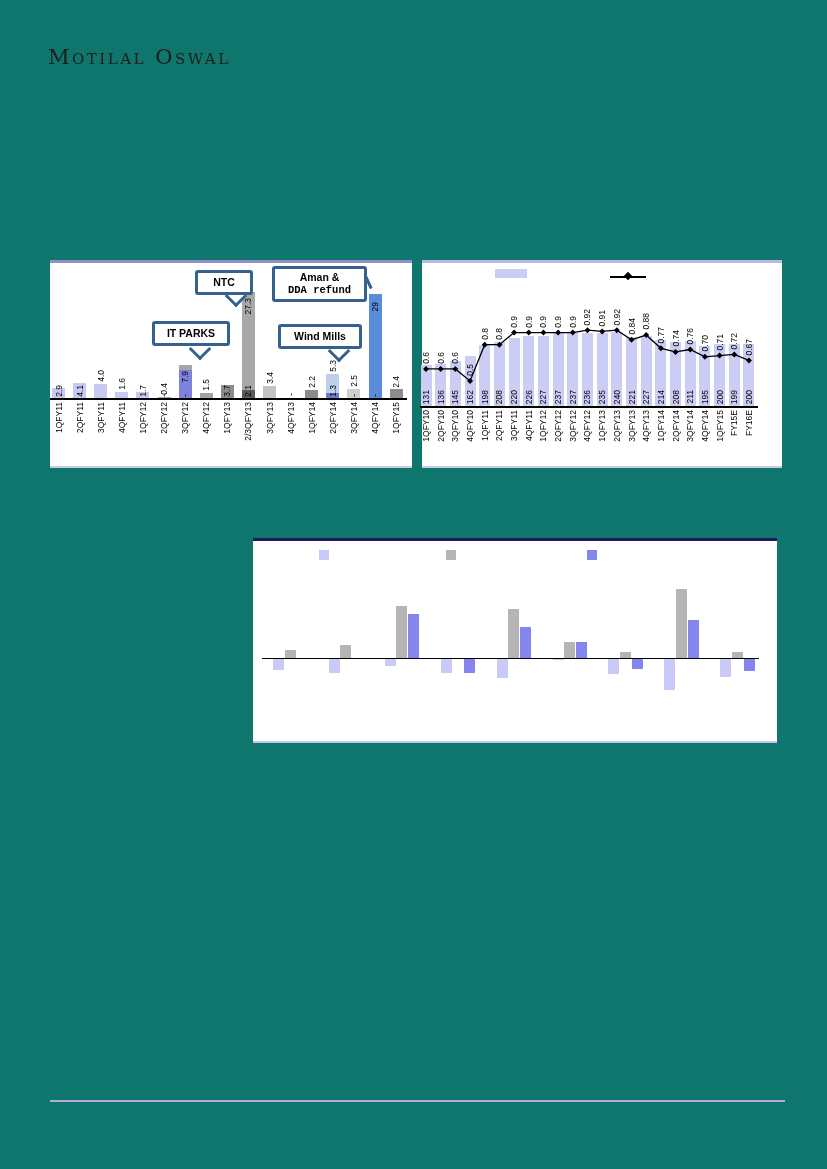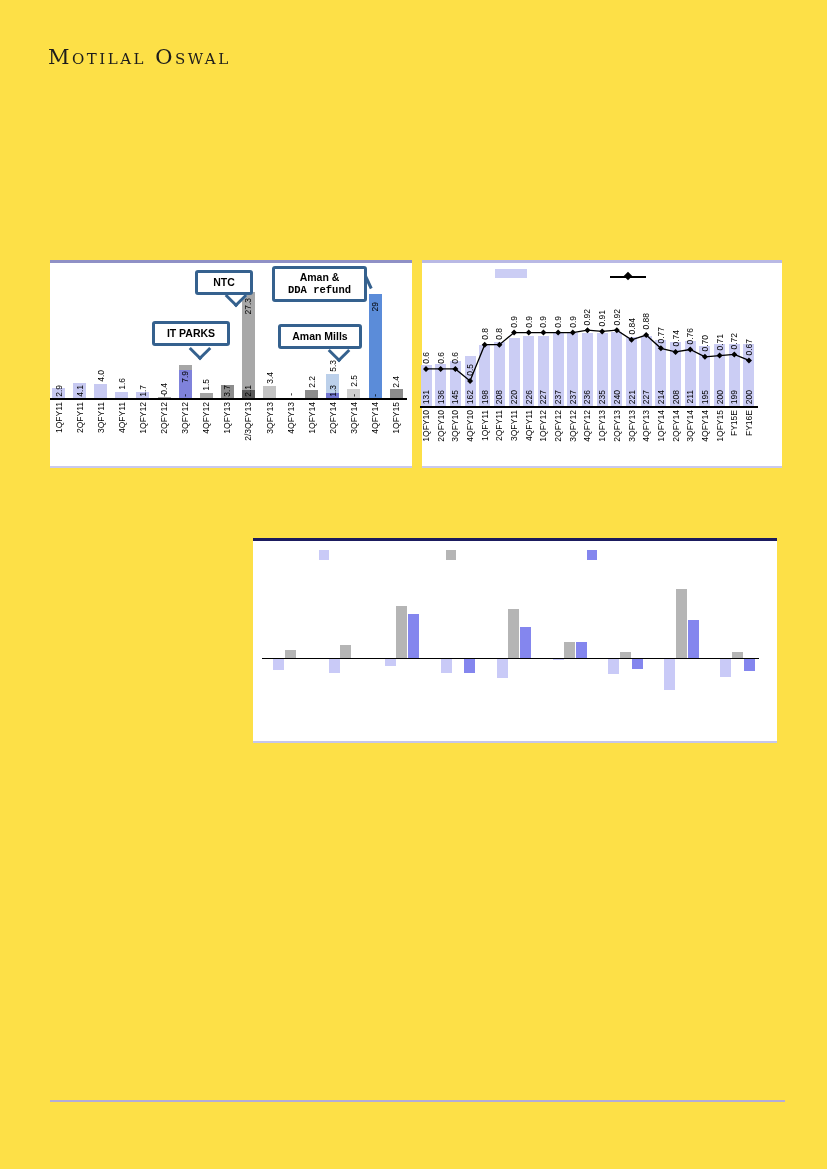--- a/index.html
+++ b/index.html
@@ -1,16 +1,16 @@
 <!DOCTYPE html>
 <html><head>
 <meta charset="utf-8">
 <style>
   html,body{margin:0;padding:0;background:#fff;}
-  .page{position:relative;width:827px;height:1169px;background:#fde047;overflow:hidden;font-family:"Liberation Sans",sans-serif;}
+  .page{position:relative;width:827px;height:1169px;background:#0f766e;overflow:hidden;font-family:"Liberation Sans",sans-serif;}
   .logo{position:absolute;left:48px;top:45px;font-family:"DejaVu Serif",serif;font-variant:small-caps;font-size:21px;letter-spacing:2.5px;color:#1c1c1c;}
   .panel{position:absolute;background:#fff;}
   #panel1{left:50px;top:260px;width:362px;height:205px;border-top:3px solid #8f90c5;}
   #panel2{left:422px;top:260px;width:360px;height:205px;border-top:3px solid #b9b9e4;}
   #panel3{left:253px;top:538px;width:524px;height:202px;border-top:3px solid #1b1b5e;}
   .bottom-rule{position:absolute;left:0;width:100%;height:2px;background:#c9c9ee;}
   .axis{position:absolute;background:#000;height:1.5px;}
   .bar{position:absolute;}
   .vlab,.xlab{position:absolute;writing-mode:vertical-rl;transform:rotate(180deg);font-size:8.5px;line-height:12px;width:12px;color:#000;white-space:nowrap;}
   .callout{position:absolute;background:#fff;border:3px solid #35618e;border-radius:3px;font-size:10.5px;font-weight:bold;color:#000;text-align:center;line-height:1.25;padding:3px 5px;z-index:6;}
@@ -244,17 +244,17 @@
     <span style="display:block;font-family:Liberation Mono, monospace;">DDA refund</span>
   </div>
 
   <div class="pointer" style="left:192px;top:341px;"></div>
   <div class="callout" style="left:152px;top:321px;width:62px;">
     <span>IT PARKS</span>
   </div>
 
   <div class="pointer" style="left:331px;top:343px;"></div>
   <div class="callout" style="left:278px;top:324px;width:68px;">
-    <span>Aman Mills</span>
+    <span>Wind Mills</span>
   </div>
 
   <div class="footer-rule"></div>
 </div>
 
 </body></html>

